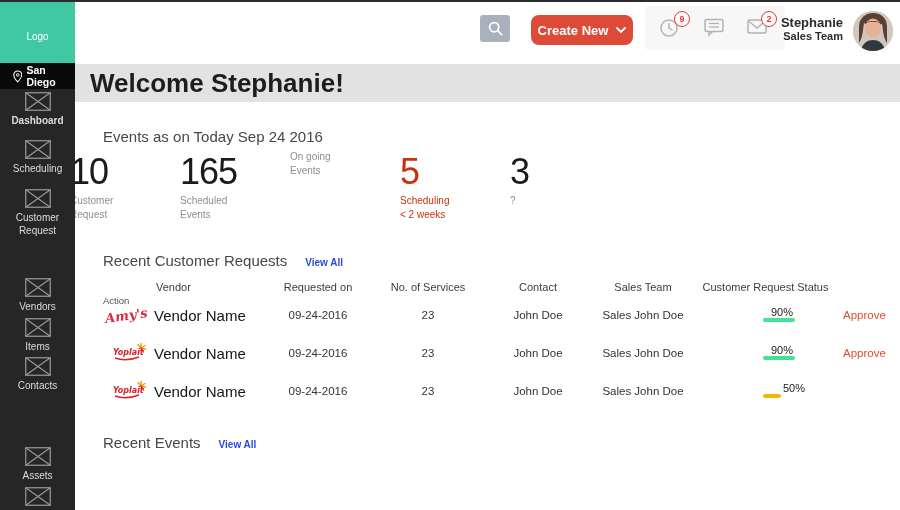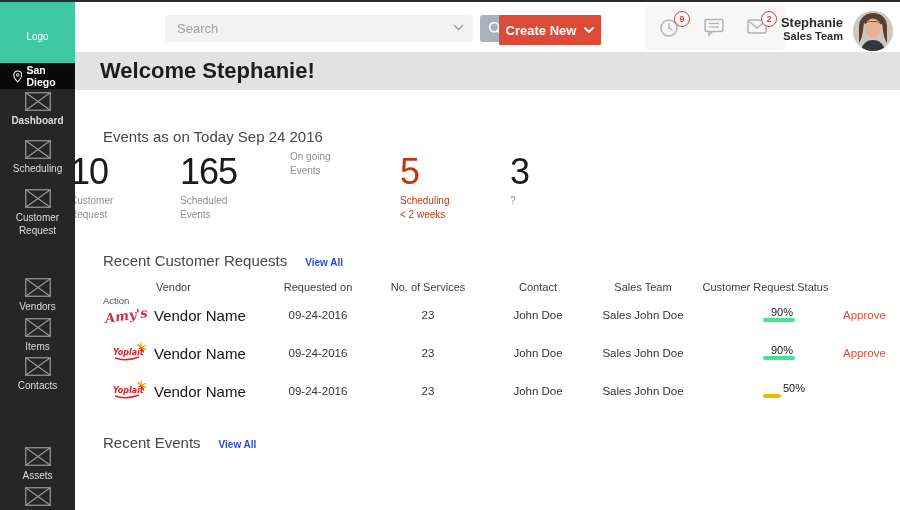--- a/index.html
+++ b/index.html
@@ -27,38 +27,38 @@
 
   
   .topbar { position:absolute; left:75px; top:2px; right:0; height:62px; background:#fff; }
   .search-wrap { position:absolute; left:90px; top:13px; width:308px; height:27px; background:#f2f2f2; border-radius:3px; }
   .search-wrap input { position:absolute; inset:0; background:transparent; border:none; outline:none;
                        padding:0 26px 0 12px; font-size:13px; color:#555; font-family:"Liberation Sans", sans-serif; }
   .search-wrap input::placeholder { color:#a2a2a2; }
   .search-chevron { position:absolute; right:9px; top:9px; }
   .search-btn { position:absolute; left:405px; top:13px; width:30px; height:27px; background:#a9b2bc; border-radius:3px;
                 border:none; cursor:pointer; display:flex; align-items:center; justify-content:center; }
-  .create-btn { position:absolute; left:424px; top:13px; width:102px; height:30px; background:#dd4a38; border:none; border-radius:1px;
+  .create-btn { position:absolute; left:456px; top:13px; width:102px; height:30px; background:#dd4a38; border:none; border-radius:8px;
                 color:#fff; font-size:13px; font-weight:bold; cursor:pointer;
                 display:flex; align-items:center; justify-content:center; gap:8px; font-family:"Liberation Sans", sans-serif; }
   .notif-panel { position:absolute; left:570px; top:4px; width:140px; height:44px; background:#f7f7f7; border-radius:4px; }
   .notif { position:absolute; top:11px; width:22px; height:22px; cursor:pointer; }
   .notif.n1 { left:14px; } .notif.n2 { left:58px; } .notif.n3 { left:101px; }
   .badge { position:absolute; top:-6px; right:-9px; width:16px; height:16px; background:#fff;
            border:1.5px solid #e23b33; border-radius:50%; color:#e23b33; font-size:9px; font-weight:bold;
            display:flex; align-items:center; justify-content:center; }
   .profile-text { position:absolute; right:57px; top:13px; text-align:right; color:#2b2b2b; }
   .profile-name { font-size:13px; font-weight:bold; }
   .profile-team { font-size:11px; font-weight:bold; }
   .avatar { position:absolute; right:7px; top:9px; width:40px; height:40px; border-radius:50%; overflow:hidden;
             background:#cfc8bf; cursor:pointer; }
 
   
-  .welcome { position:absolute; left:75px; top:52px; right:0; height:38px; background:#e2e2e2;
-             line-height:38px; padding-left:25px; font-size:22px; font-weight:bold; color:#1d1d1d; }
+  .welcome { position:absolute; left:75px; top:64px; right:0; height:38px; background:#e2e2e2;
+             line-height:38px; padding-left:15px; font-size:26px; font-weight:bold; color:#1d1d1d; }
 
   
   .events-title { position:absolute; left:103px; top:128px; font-size:15px; color:#474747; }
   .stats { position:absolute; left:70px; top:150px; display:flex; }
   .stat { width:110px; }
   .stat .num { font-size:36px; letter-spacing:-1px; color:#1b1b1b; line-height:44px; }
   .stat .lbl { font-size:10px; color:#8f8f8f; line-height:1.4; }
   .stat.hot .num, .stat.hot .lbl { color:#c5330c; }
 
   
@@ -172,26 +172,20 @@
       <rect x="0.75" y="0.75" width="24.5" height="17.5" fill="none" stroke="#9a9a9a" stroke-width="1.2"></rect>
       <line x1="0.75" y1="0.75" x2="25.25" y2="18.25" stroke="#9a9a9a" stroke-width="1.1"></line>
       <line x1="25.25" y1="0.75" x2="0.75" y2="18.25" stroke="#9a9a9a" stroke-width="1.1"></line>
     </svg>
     <span></span>
   </div>
 </nav>
   </div>
 
   <div class="topbar">
-    <div class="search-wrap">
-      <input type="text" placeholder="Search" style="">
-      <svg class="search-chevron" width="11" height="7" viewBox="0 0 11 7">
-        <polyline points="1,1 5.5,5.5 10,1" fill="none" stroke="#9aa0a8" stroke-width="1.4"></polyline>
-      </svg>
-    </div>
     <button class="search-btn">
       <svg width="15" height="15" viewBox="0 0 15 15">
         <circle cx="6.2" cy="6.2" r="4.6" fill="none" stroke="#ffffff" stroke-width="1.7"></circle>
         <line x1="9.8" y1="9.8" x2="13.6" y2="13.6" stroke="#ffffff" stroke-width="1.7" stroke-linecap="round"></line>
       </svg>
     </button>
     <button class="create-btn">
       <span>Create New</span>
       <svg width="10" height="7" viewBox="0 0 10 7">
         <polyline points="1,1 5,5 9,1" fill="none" stroke="#ffffff" stroke-width="1.8" stroke-linecap="round"></polyline>

